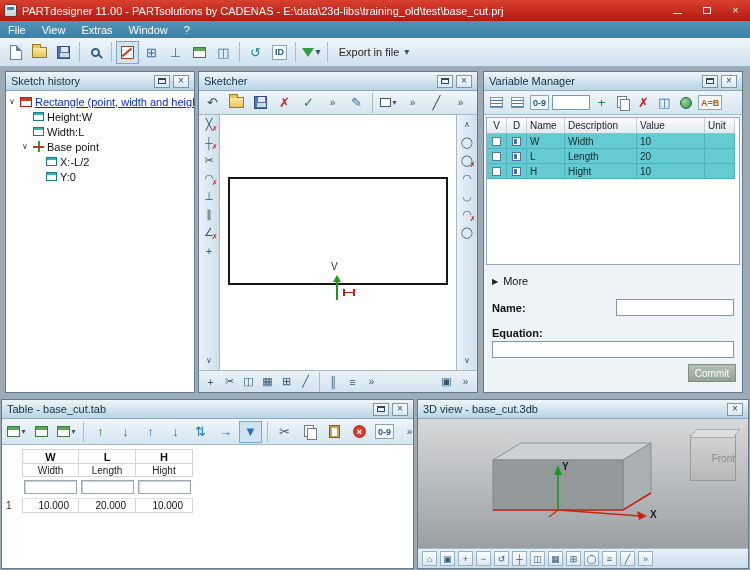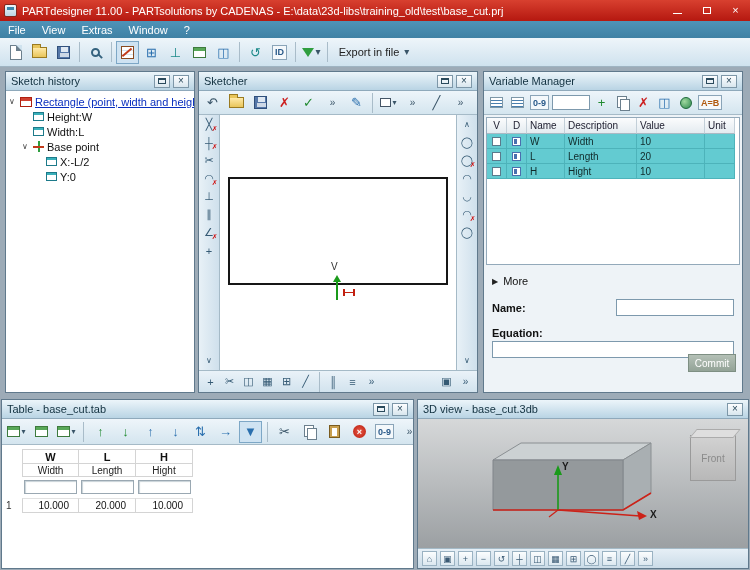--- a/index.html
+++ b/index.html
@@ -136,21 +136,21 @@
     display:flex; align-items:center; font-size:10px; color:#102a2a; padding-left:3px; }
   .vm-cell.c { justify-content:center; padding-left:0; }
   .vm-more { position:absolute; left:8px; top:184px; display:flex; align-items:center; gap:5px; font-size:11px; color:#111; }
   .vm-more .tri { font-size:8px; color:#222; }
   .vm-name-row { position:absolute; left:8px; top:208px; right:8px; display:flex; align-items:center; }
   .vm-name-row label { font-weight:bold; font-size:11px; }
   .vm-input { height:17px; border:1px solid #7d99ad; background:#fff; font-size:11px; padding:0 3px; font-family:"Liberation Sans",sans-serif; }
   .vm-name-input { margin-left:auto; width:118px; }
   .vm-eq-label { position:absolute; left:8px; top:236px; font-weight:bold; font-size:11px; }
   .vm-eq-input { position:absolute; left:8px; top:250px; width:calc(100% - 16px); }
-  .vm-commit { position:absolute; right:6px; bottom:20px; width:48px; height:18px;
+  .vm-commit { position:absolute; right:6px; bottom:10px; width:48px; height:18px;
     background:linear-gradient(#b4c0b6,#93a397); border:1px solid #7e8f83; color:#fff;
     font-size:10px; display:flex; align-items:center; justify-content:center;margin-left:24px; }
   
   .tab-body { flex:1; position:relative; background:#fff; }
   .tab-toolbar { position:absolute; left:0; top:0; right:0; height:26px;
     background:linear-gradient(#eef5fa,#d4e5ef); border-bottom:1px solid #a5bac7;
     display:flex; align-items:center; padding:0 3px; gap:2px; }
   .tab-grid { position:absolute; left:4px; top:30px; }
   .tg-row { display:flex; }
   .tg-num { width:16px; display:flex; align-items:center; font-size:10px; color:#333; }
@@ -163,21 +163,21 @@
   .tg-filter input { width:53px; height:14px; margin:0 2px; border:1px solid #9aa8b2;
     box-shadow:inset 1px 1px 1px #c8d2d8; background:#fff; }
   .tg-data { margin-top:4px; }
   .tg-data .tg-cell { height:15px; font-size:10px; justify-content:flex-end; padding-right:9px; border-top:1px solid #e2e2e2; }
   
   .v3-body { flex:1; position:relative; overflow:hidden; }
   .v3-canvas { position:absolute; left:0; top:0; right:0; height:130px;
     background:linear-gradient(#d6d8d9,#9b9fa2); }
   .v3-cube { position:absolute; right:12px; top:16px; width:46px; height:46px;
     background:linear-gradient(#d2d2d2,#b8b8b8); border:1px solid #9a9a9a;
-    display:flex; align-items:center; justify-content:center; color:#8a8a8a; font-size:10px; }
+    display:flex; align-items:center; justify-content:flex-end; color:#8a8a8a; font-size:10px; }
   .v3-cube::before { content:""; position:absolute; left:2px; right:-2px; top:-7px; height:7px;
     background:#dedede; transform:skewX(-40deg); border:1px solid #ababab; }
   .axis-label { position:absolute; font-size:10px; font-weight:bold; color:#1a1a1a; }
   .v3-toolbar { position:absolute; left:0; bottom:0; right:0; height:20px;
     background:linear-gradient(#e6eff6,#cbdce8); border-top:1px solid #a5bac7;
     display:flex; align-items:center; padding:0 4px; gap:3px; }
   .v3t { width:15px; height:15px; border:1px solid #9ab2c2; background:linear-gradient(#fbfdfe,#dce8f0);
     display:flex; align-items:center; justify-content:center; font-size:9px; color:#3a5a74; flex:none; }
 </style>
 </head>

